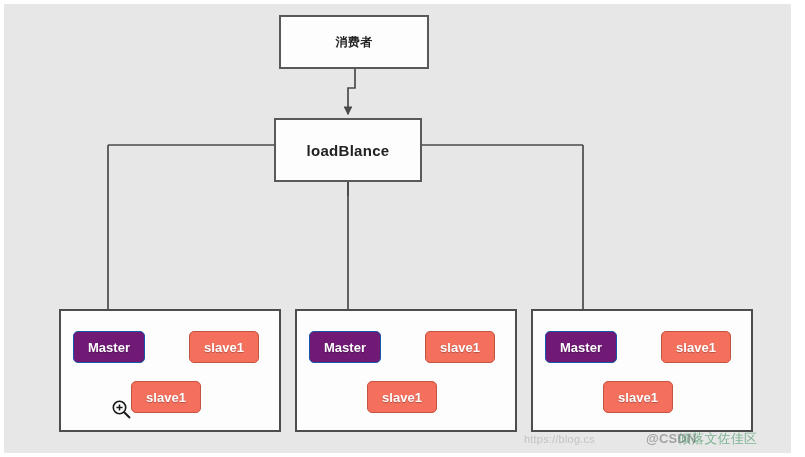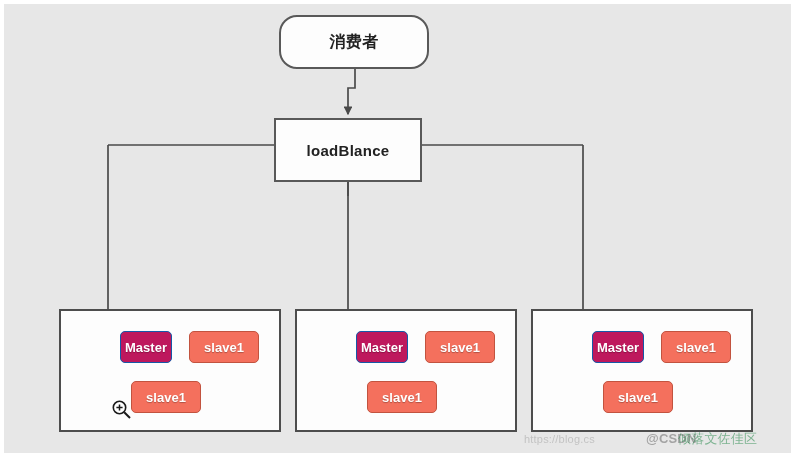--- a/index.html
+++ b/index.html
@@ -49,22 +49,21 @@
     color: #222222;
     font-weight: bold;
     font-size: 15px;
     letter-spacing: .3px;
   }
   #consumer-box {
     left: 279px;
     top: 15px;
     width: 150px;
     height: 54px;
-    font-size: 16px;
-    border-radius: 18px;
+    font-size: 12px;
   }
   #loadblance-box {
     left: 274px;
     top: 118px;
     width: 148px;
     height: 64px;
   }
   
   .cluster {
     position: absolute;
@@ -86,27 +85,26 @@
     border-radius: 5px;
     display: flex;
     align-items: center;
     justify-content: center;
     color: #ffffff;
     font-weight: bold;
     font-size: 13px;
     text-shadow: 0 1px 1px rgba(0,0,0,.28);
   }
   .srv.master {
-    background: #be185d;
+    background: #701a75;
     border: 1.5px solid #1558a8;
-    width: 52px;
+    width: 72px;
     height: 32px;
     left: 12px;
     top: 20px;
-    margin-left: 47px;
   }
   .srv.slave-right {
     background: #f4705d;
     border: 1.5px solid #c2533f;
     width: 70px;
     height: 32px;
     left: 128px;
     top: 20px;
   }
   .srv.slave-bottom {

